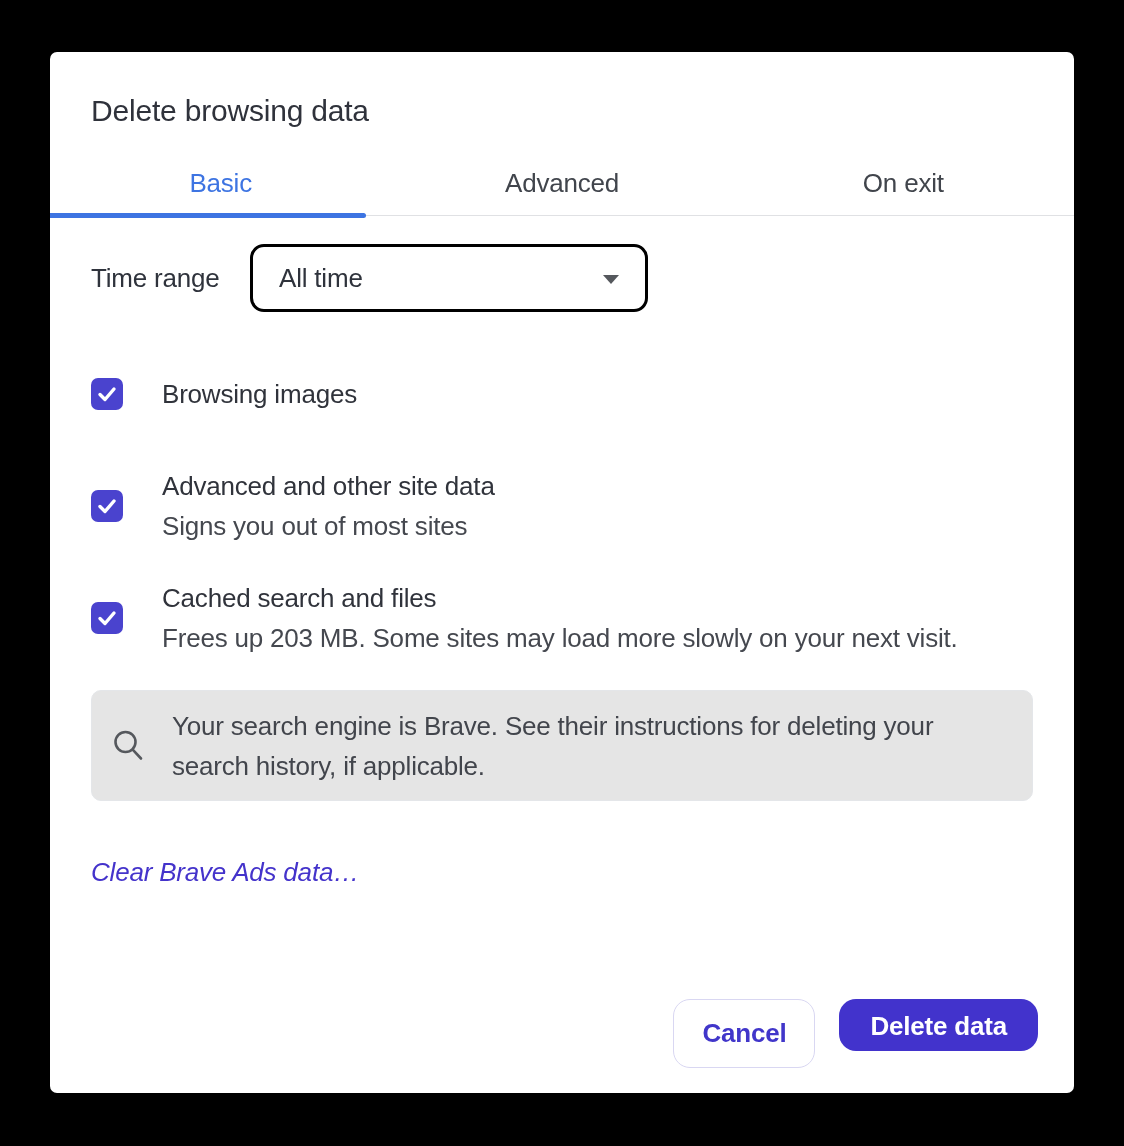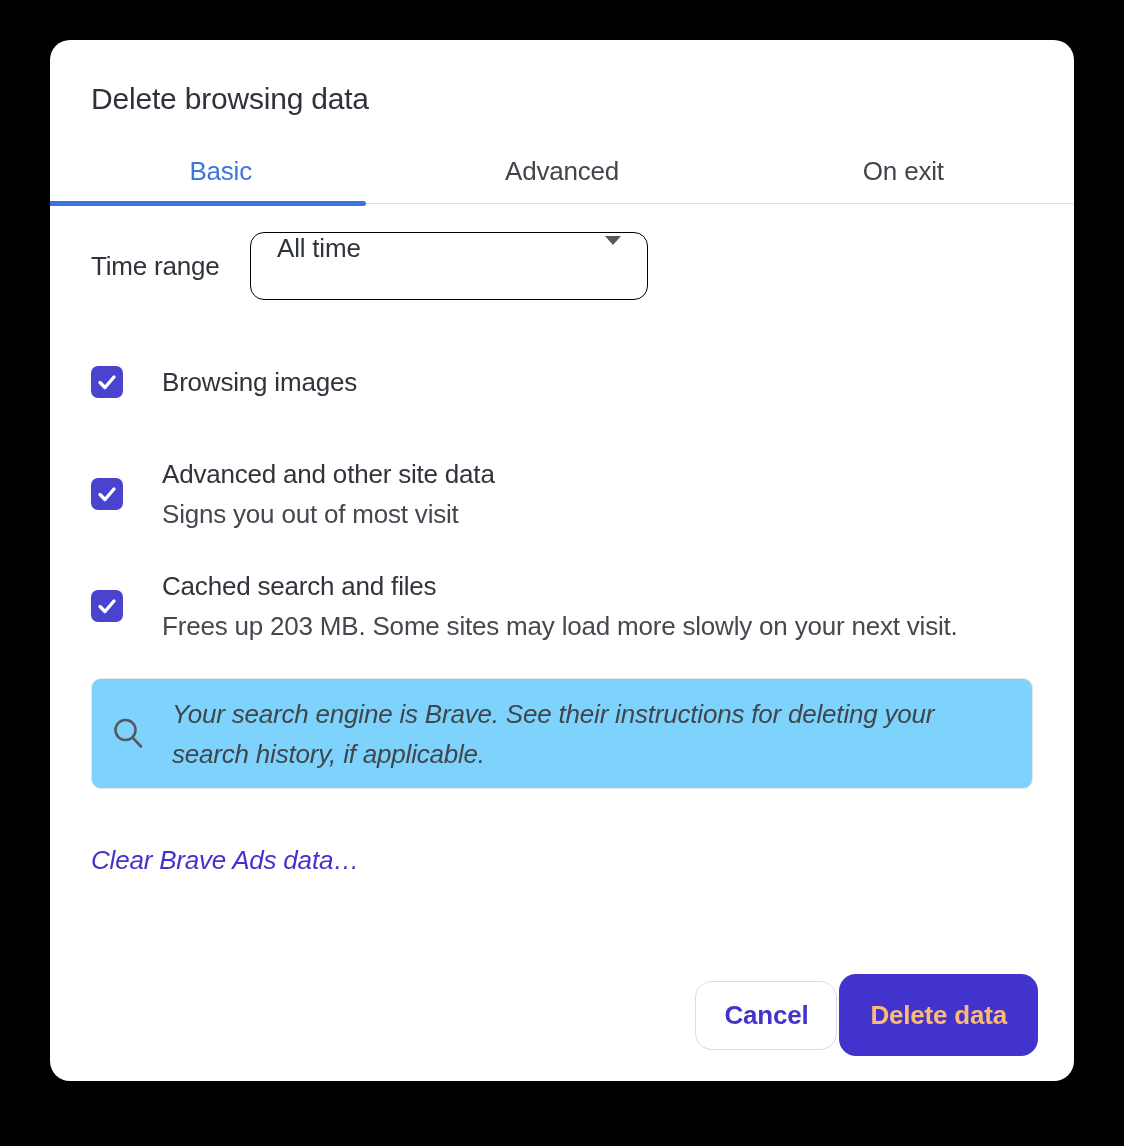--- a/index.html
+++ b/index.html
@@ -1,60 +1,60 @@
 <!DOCTYPE html>
 <html><head>
 <meta charset="utf-8">
 <style>
   html,body{margin:0;padding:0;background:#000;}
   .stage{position:relative;width:1124px;height:1146px;background:#000;overflow:hidden;
          font-family:"Liberation Sans","DejaVu Sans",sans-serif;letter-spacing:-0.2px;}
-  .dialog{position:absolute;left:50px;top:40px;width:1024px;height:1041px;background:#fff;
-          border-radius:20px;box-shadow:0 10px 40px rgba(0,0,0,.55);overflow:hidden;}
+  .dialog{position:absolute;left:50px;top:52px;width:1024px;height:1041px;background:#fff;
+          border-radius:7px;box-shadow:0 10px 40px rgba(0,0,0,.55);overflow:hidden;}
   .title{margin:40px 41px 0;font-size:30px;line-height:38px;font-weight:400;color:#2f323b;}
 
   .tabs{position:relative;margin-top:22px;height:63px;border-bottom:1px solid #e0e1e4;
         display:flex;align-items:center;justify-content:flex-end;}
   .tab{flex:1;text-align:center;font-size:26px;font-weight:500;color:#41454c;cursor:pointer;}
   .tab.active{color:#3d74e2;}
   .tab-underline{position:absolute;left:0;bottom:-2.5px;width:316px;height:5px;background:#3d74e2;
                  border-radius:0 4px 4px 0;}
 
   .content{padding:0 41px;}
   .time-range-row{margin-top:28px;display:flex;align-items:center;}
   .time-range-label{width:159px;font-size:26px;color:#2f333c;}
-  .select{box-sizing:border-box;width:398px;height:68px;border:1px solid #000000;border-radius:14px;
-          display:flex;justify-content:space-between;padding:0 26px;
+  .select{box-sizing:border-box;width:398px;height:68px;border:3px solid #000000;border-radius:14px;
+          display:flex;align-items:center;justify-content:space-between;padding:0 26px;
           font-size:26px;color:#2f333c;background:#fff;cursor:pointer;}
   .caret{width:0;height:0;border-left:8px solid transparent;border-right:8px solid transparent;
          border-top:9px solid #55585d;margin-top:3px;}
 
   .rows{margin-top:42px;}
   .row{display:flex;align-items:center;margin-bottom:32px;min-height:80px;}
   .checkbox{flex:none;width:32px;height:32px;border-radius:7px;background:#4a43ce;
             display:flex;align-items:center;justify-content:center;margin-right:39px;cursor:pointer;}
   .checkbox svg{width:24px;height:24px;stroke:#fff;stroke-width:3.4;fill:none;
                 stroke-linecap:round;stroke-linejoin:round;}
   .row-text{font-size:26px;line-height:40px;}
   .row-title{color:#30333b;}
   .row-sub{color:#45484f;}
 
-  .info{box-sizing:border-box;margin-top:30px;width:942px;min-height:111px;background:#7dd3fc;
-        border:1px solid #e4e6e9;border-radius:10px;display:flex;align-items:center;padding:14px 20px;font-style:italic;}
+  .info{box-sizing:border-box;margin-top:30px;width:942px;min-height:111px;background:#e5e5e5;
+        border:1px solid #e4e6e9;border-radius:10px;display:flex;align-items:center;padding:14px 20px;}
   .info svg{flex:none;width:34px;height:34px;stroke:#55585d;stroke-width:2.6;fill:none;
             stroke-linecap:round;}
   .info-text{margin-left:26px;font-size:26px;line-height:40px;color:#42454c;max-width:822px;}
 
   .link{display:inline-block;margin-top:56px;font-size:26px;color:#4433cb;cursor:pointer;text-decoration:none;font-style:italic;}
 
-  .actions{position:absolute;right:36px;bottom:25px;display:flex;align-items:center;gap:2px;}
+  .actions{position:absolute;right:36px;bottom:25px;display:flex;gap:24px;}
   .btn{font-family:inherit;letter-spacing:-0.2px;height:69px;border-radius:17px;font-size:26px;
        font-weight:700;cursor:pointer;}
   .btn.ghost{background:#fff;border:1.5px solid #d9d7f2;color:#4136ca;padding:0 28px;}
-  .btn.primary{background:#4233cc;border:none;color:#fdba74;padding:12px 31px;height:82px;}
+  .btn.primary{background:#4233cc;border:none;color:#ffffff;padding:12px 31px;height:52px;}
 </style>
 </head>
 <body>
 
 <div class="stage">
   <div class="dialog">
 
     <h1 class="title">Delete browsing data</h1>
 
     <div class="tabs">
@@ -88,21 +88,21 @@
         </div>
 
         <div class="row">
           <span class="checkbox">
             <svg viewBox="0 0 24 24">
                 <polyline points="5,12.5 10,17.5 19,7"></polyline>
               </svg>
           </span>
           <div class="row-text">
             <div class="row-title">Advanced and other site data</div>
-            <div class="row-sub">Signs you out of most visit</div>
+            <div class="row-sub">Signs you out of most sites</div>
           </div>
         </div>
 
         <div class="row">
           <span class="checkbox">
             <svg viewBox="0 0 24 24">
                 <polyline points="5,12.5 10,17.5 19,7"></polyline>
               </svg>
           </span>
           <div class="row-text">

